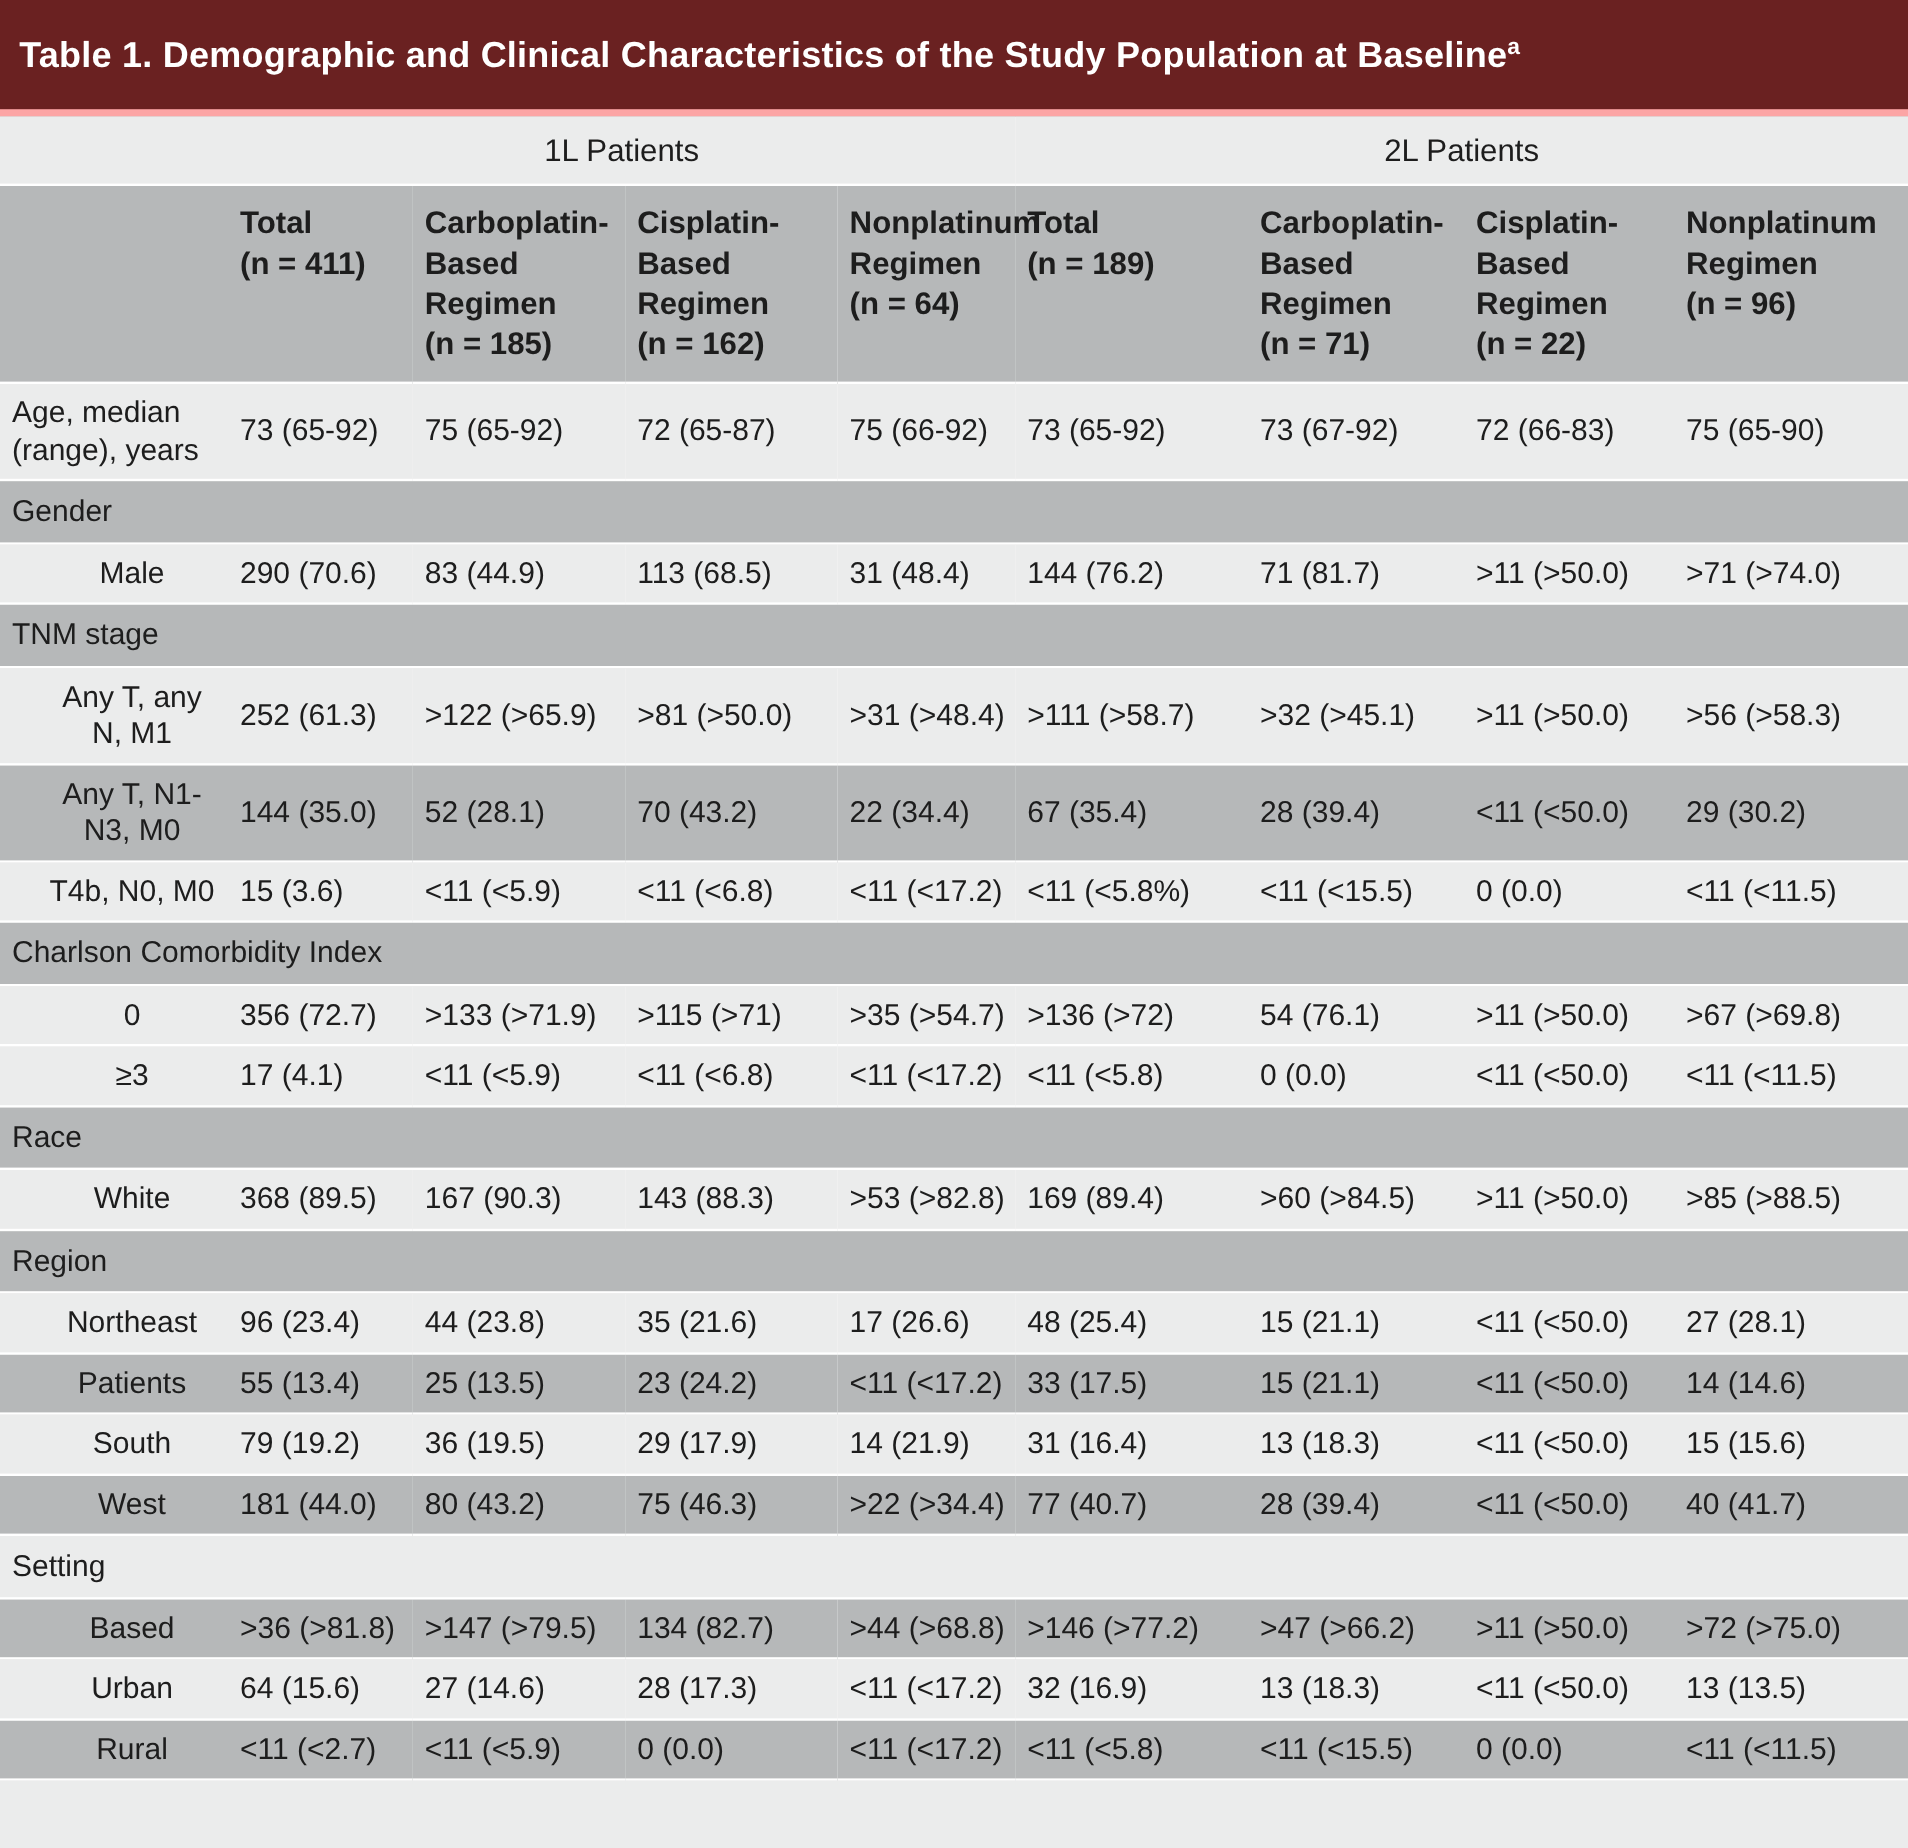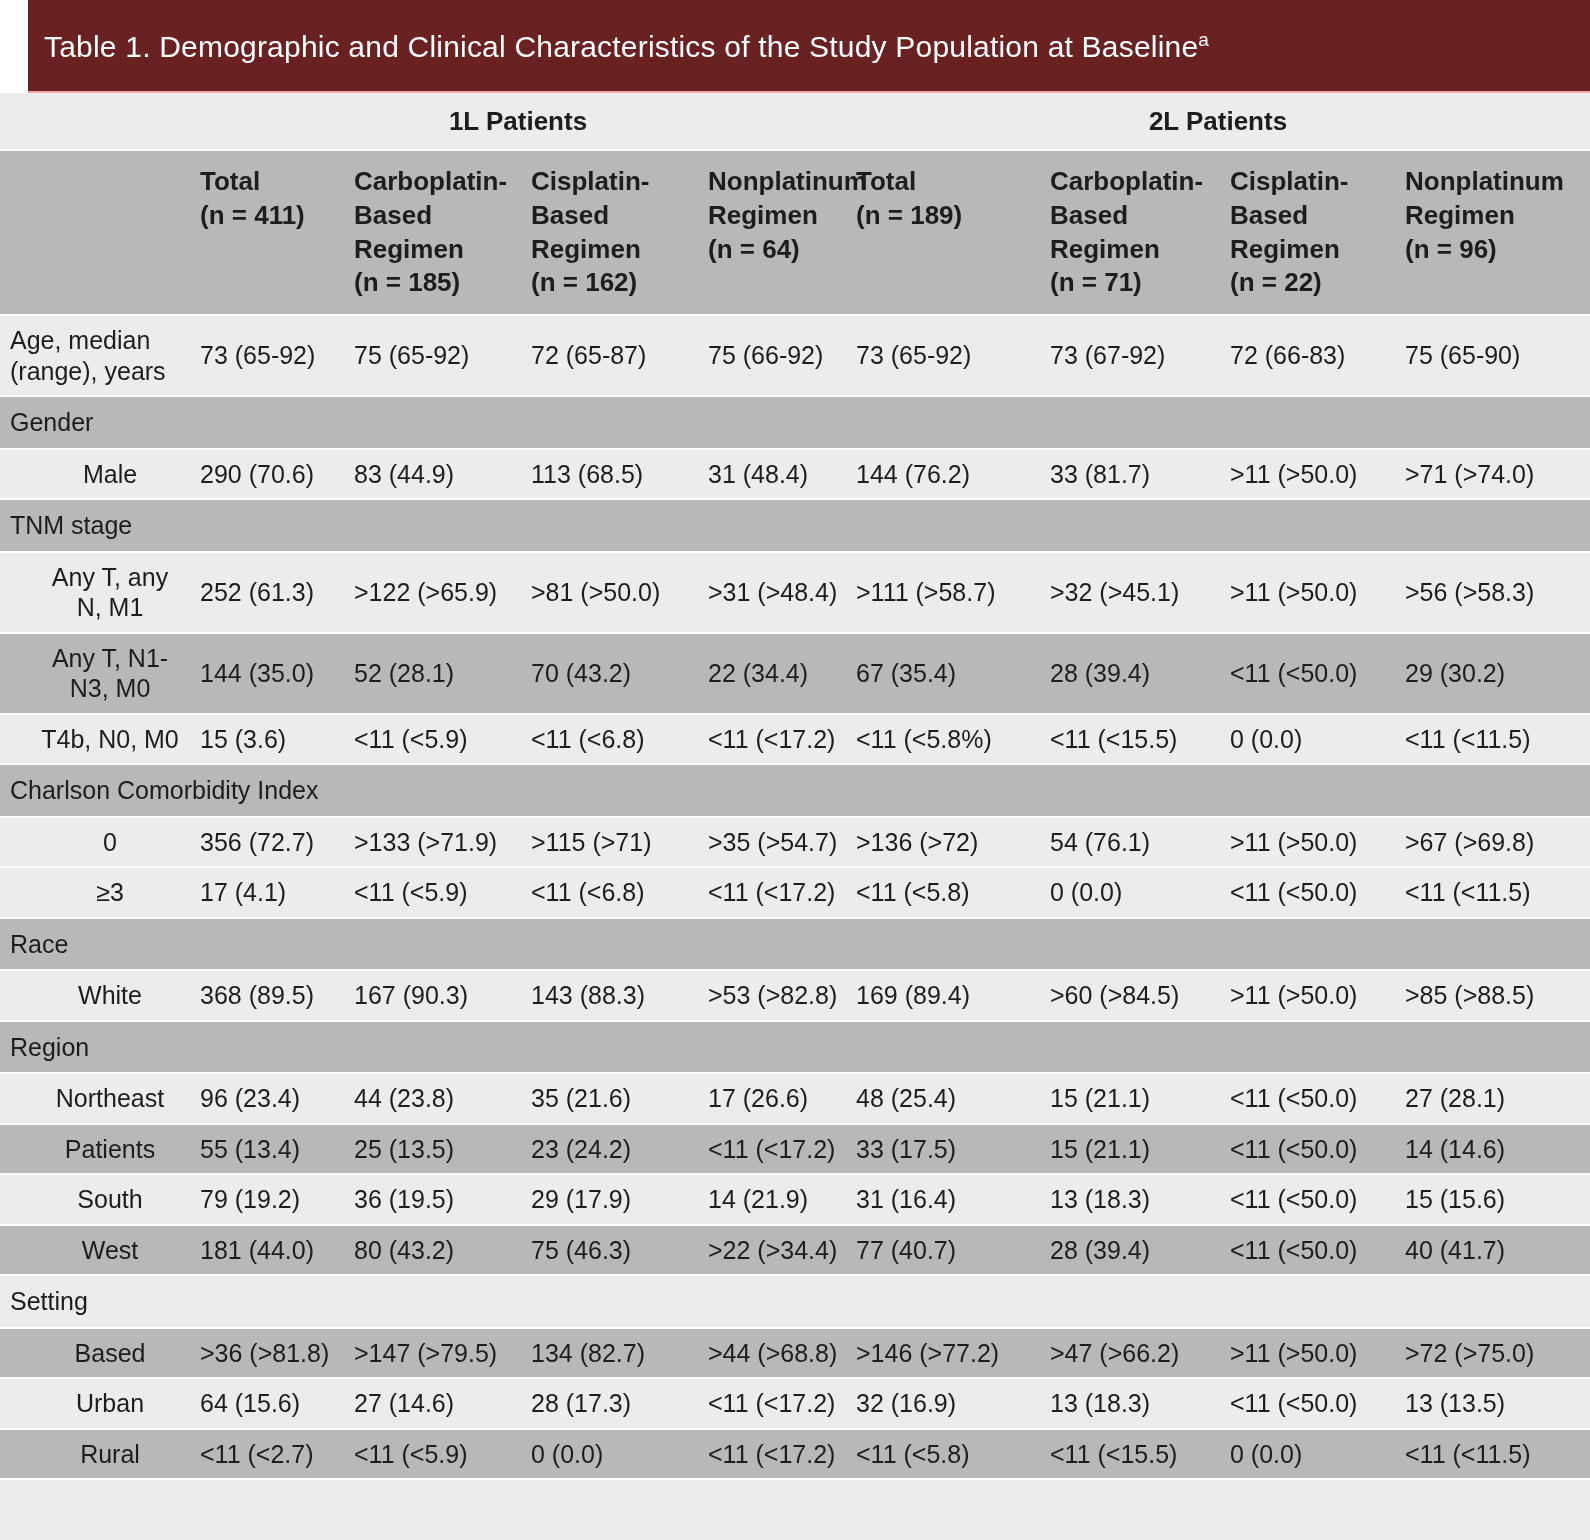--- a/index.html
+++ b/index.html
@@ -12,44 +12,43 @@
   .page {
     width: 1590px;
     min-height: 1540px;
     background: #ffffff;
     box-sizing: border-box;
   }
   .title-bar {
     background: #6a2121;
     color: #ffffff;
     font-size: 30px;
-    font-weight: normal;
+    font-weight: bold;
     padding: 29px 16px 27px 16px;
-    border-bottom: 2px solid #fca5a5;
+    border-bottom: 6px solid #fca5a5;
     letter-spacing: 0.2px;
-    margin-left: 28px;
   }
   .title-bar sup { font-size: 19px; }
   table {
     width: 100%;
     border-collapse: separate;
     border-spacing: 0;
     table-layout: fixed;
   }
   th, td {
     border-bottom: 2px solid #ffffff;
     text-align: left;
     box-sizing: border-box;
   }
   tr.light > th, tr.light > td { background: #ebecec; }
   tr.gray  > th, tr.gray  > td { background: #b6b8b9; }
   .group-row th {
     background: #ebecec;
     font-size: 26px;
-    font-weight: bold;
+    font-weight: normal;
     text-align: center;
     padding: 13px 0 12px 0;
   }
   .cols-row th {
     background: #b6b8b9;
     font-size: 26px;
     font-weight: bold;
     vertical-align: top;
     padding: 14px 8px 14px 10px;
     line-height: 1.3;
@@ -142,21 +141,21 @@
         <tr class="gray">
           <td colspan="9" class="section-label">Gender</td>
         </tr>
         <tr class="light">
           <td class="row-label indent">Male</td>
           <td class="cell-value">290 (70.6)</td>
           <td class="cell-value">83 (44.9)</td>
           <td class="cell-value">113 (68.5)</td>
           <td class="cell-value">31 (48.4)</td>
           <td class="cell-value">144 (76.2)</td>
-          <td class="cell-value">33 (81.7)</td>
+          <td class="cell-value">71 (81.7)</td>
           <td class="cell-value">&gt;11 (&gt;50.0)</td>
           <td class="cell-value">&gt;71 (&gt;74.0)</td>
         </tr>
         <tr class="gray">
           <td colspan="9" class="section-label">TNM stage</td>
         </tr>
         <tr class="light">
           <td class="row-label indent">Any T, any
 N, M1</td>
           <td class="cell-value">252 (61.3)</td>

